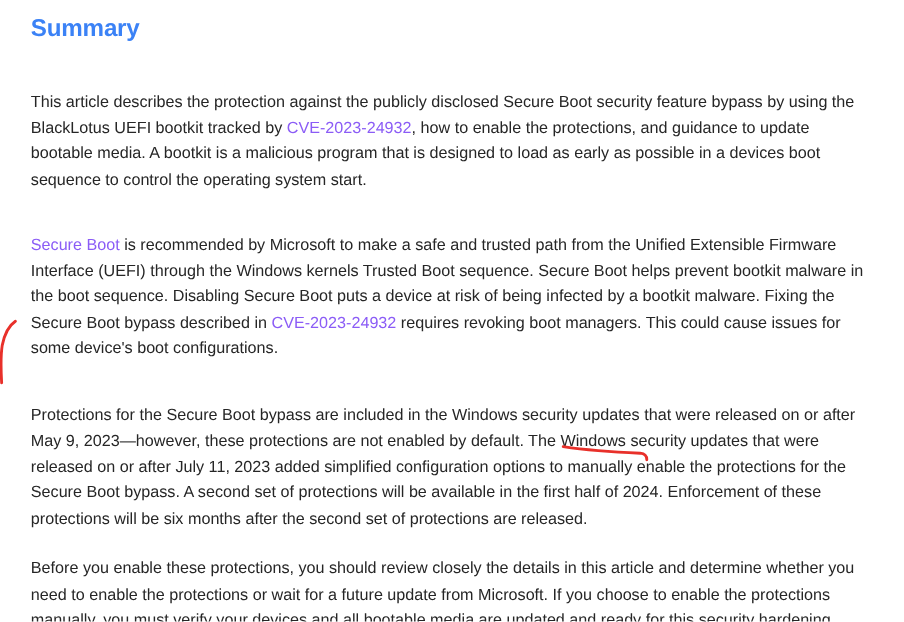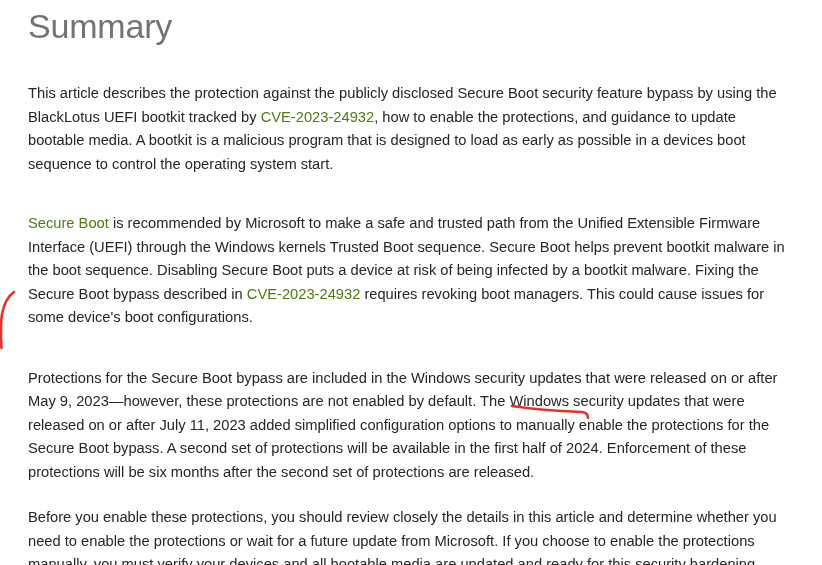--- a/index.html
+++ b/index.html
@@ -16,39 +16,39 @@
     overflow: hidden;
   }
   .page {
     position: relative;
     width: 822px;
     height: 565px;
     box-sizing: border-box;
     padding: 0 26px 0 28px;
   }
   h1.summary-title {
-    font-size: 34px;
+    font-size: 22px;
     line-height: 32px;
-    font-weight: normal;
-    color: #737373;
+    font-weight: bold;
+    color: #3b82f6;
     margin: 10px 0 0 0;
     letter-spacing: -0.2px;
   }
   p.body-para {
     font-size: 14.7px;
     line-height: 23.5px;
     color: #262626;
     margin: 0;
   }
   p.p1 { margin-top: 40px; }
   p.p2 { margin-top: 36px; }
   p.p3 { margin-top: 37px; }
   p.p4 { margin-top: 22px; }
   a.doclink {
-    color: #4d7c0f;
+    color: #8b5cf6;
     text-decoration: none;
   }
 
   
   .annot {
     position: absolute;
     pointer-events: none;
   }
   .annot-left {
     left: 0px;

